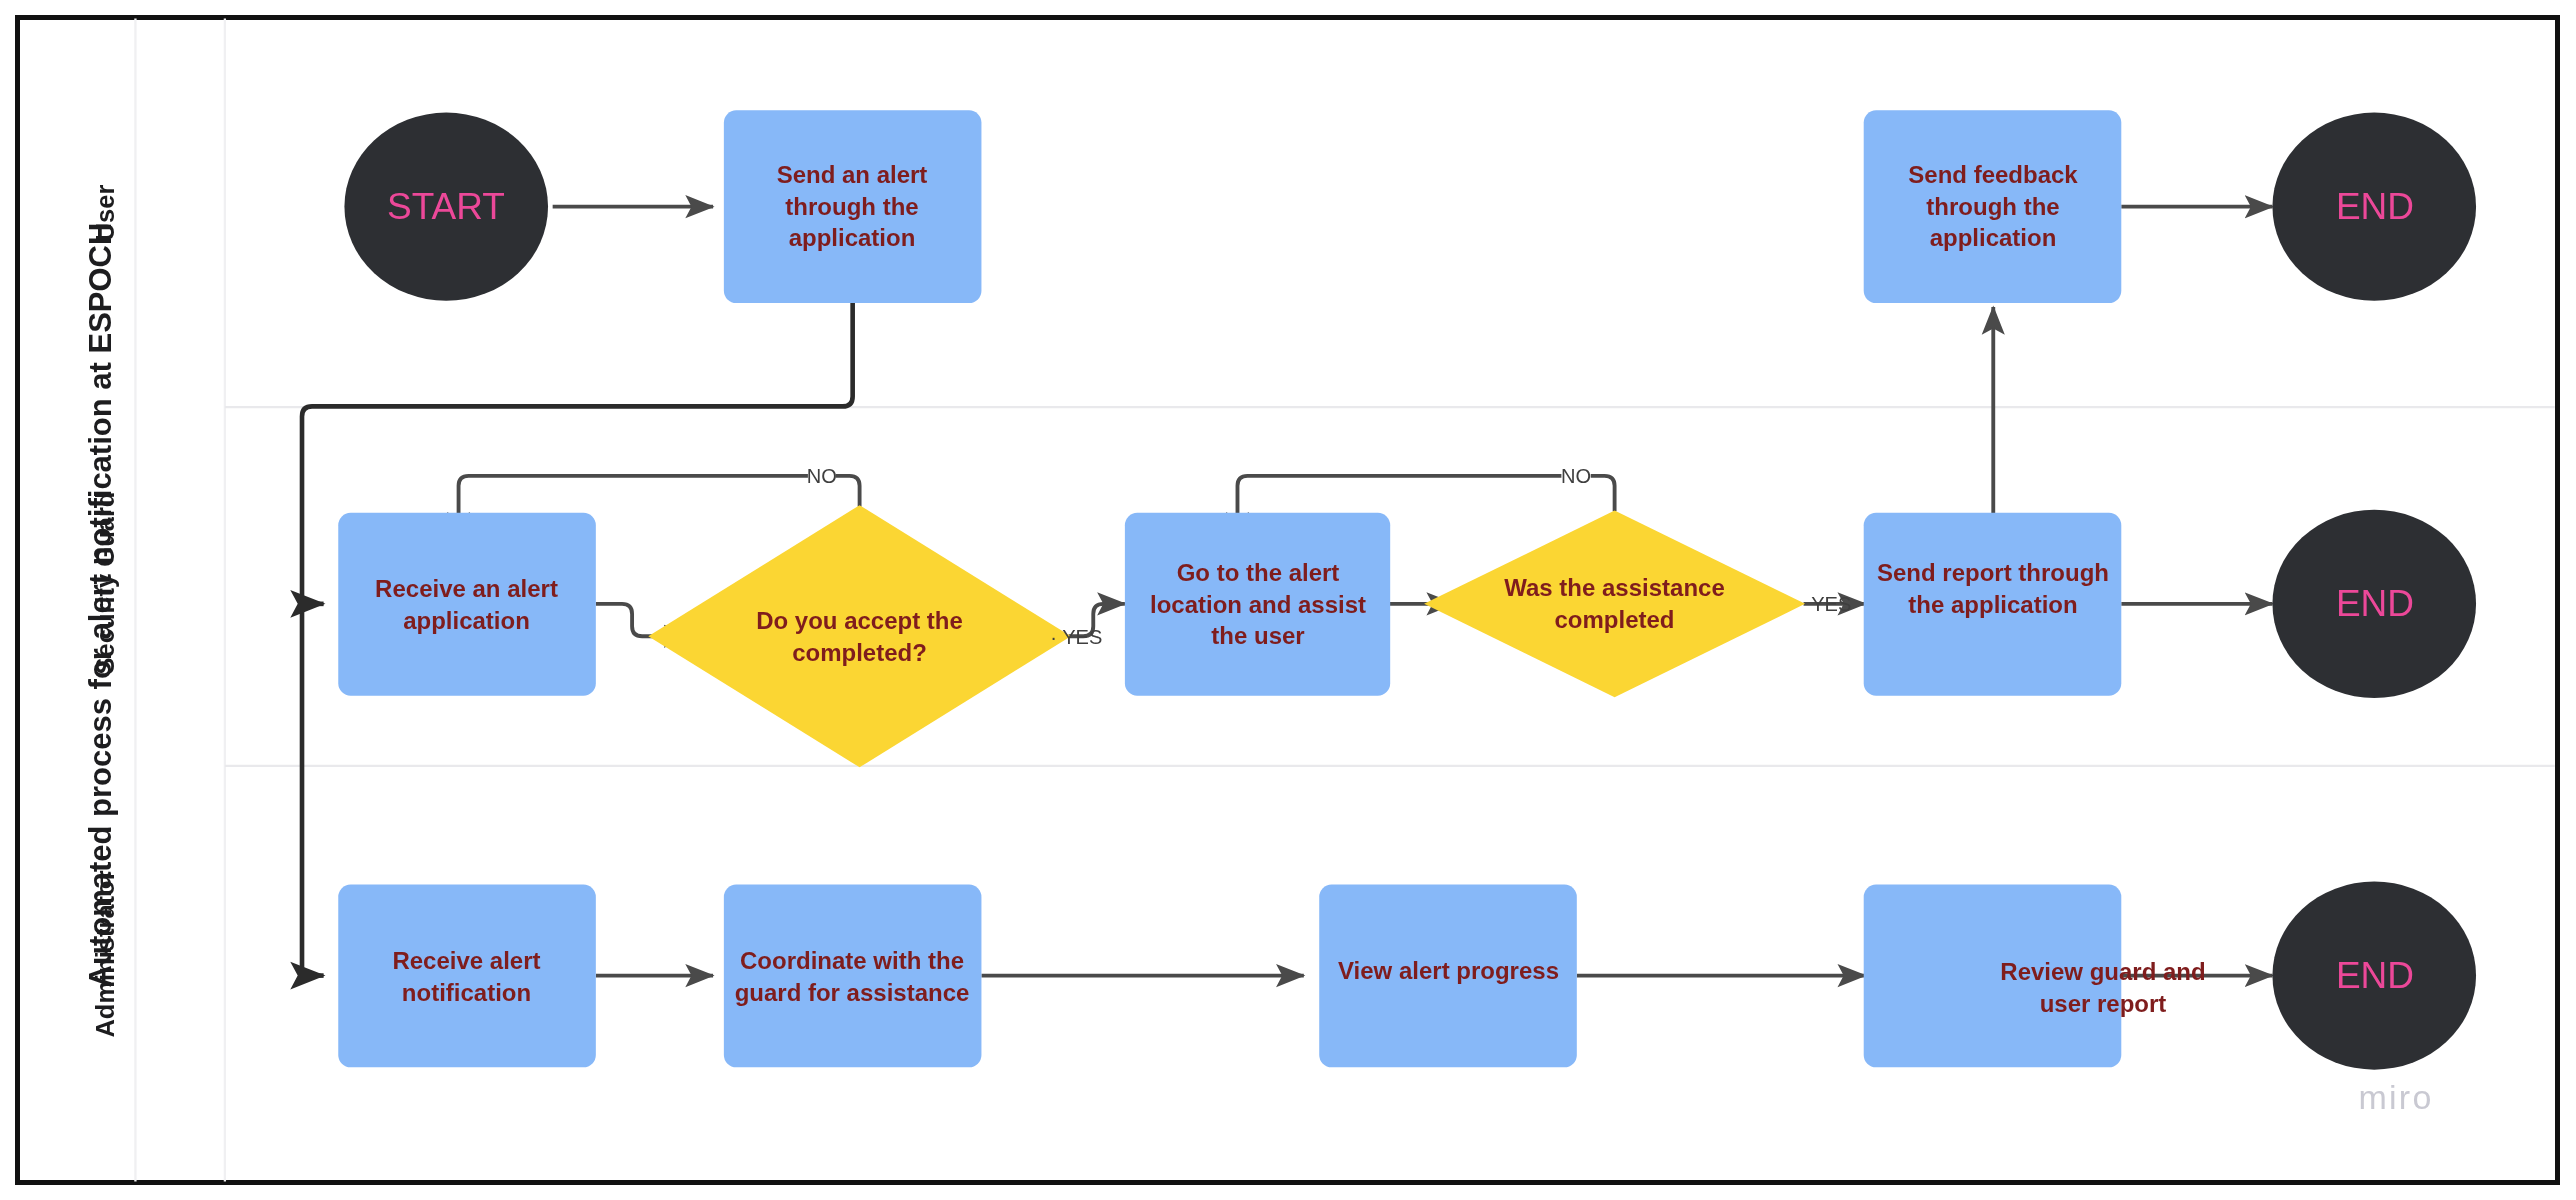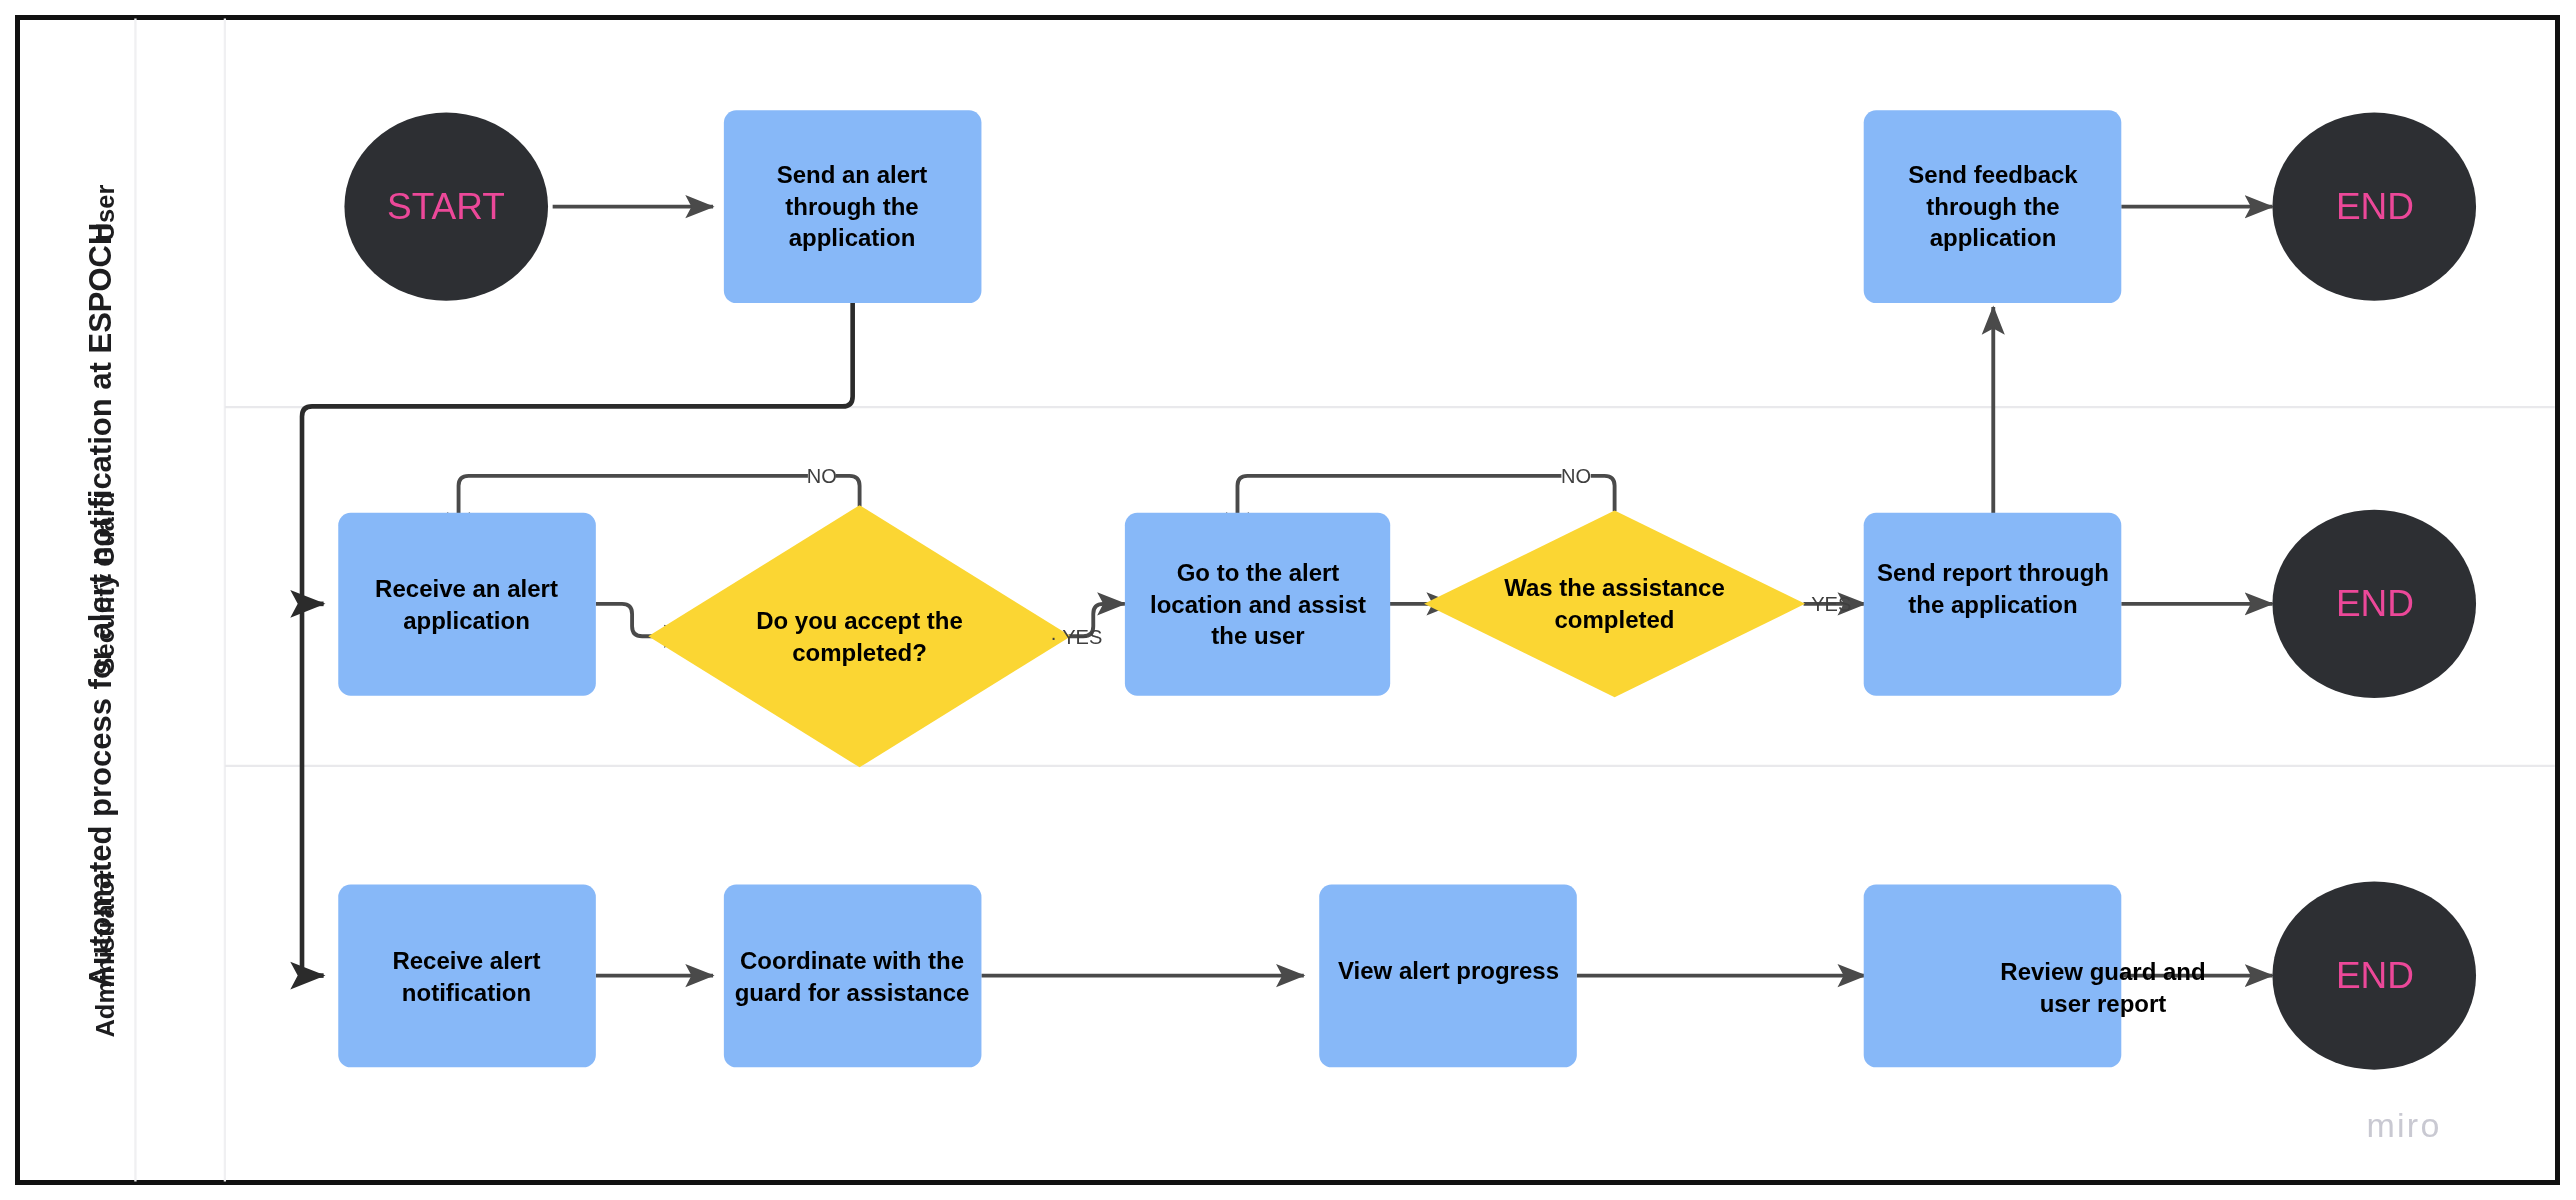--- a/index.html
+++ b/index.html
@@ -47,21 +47,21 @@
     font-size:25.5px;font-weight:700;color:#1d1d1f;
     transform:translate(-50%,-50%) rotate(-90deg);
     font-family:"Liberation Sans", sans-serif;
     white-space:nowrap;
   }
   .node-label{
     position:absolute;
     display:flex;align-items:center;justify-content:center;
     text-align:center;
     font-weight:700;
-    color:#000000;
+    color:#7f1d1d;
     font-family:"Liberation Sans", sans-serif;
     pointer-events:none;
     line-height:1.32;
   }
   .node-label.rect{font-size:24px;}
   .node-label.diamond{font-size:24px;}
   .node-label.term{font-size:37px;color:#ec4899;font-weight:400;}
   .watermark{
     position:absolute;
     font-size:34px;color:#c9c9d2;font-weight:400;
@@ -75,21 +75,21 @@
 <div id="stage">
 
   <div id="board">
 
     <div class="title-vert">Automated process for alert notification at ESPOCH</div>
 
     <div class="lane-label" style="left:85px;top:193px;">User</div>
     <div class="lane-label" style="left:85px;top:563px;">Security Guard</div>
     <div class="lane-label" style="left:85px;top:934px;">Administrator</div>
 
-    <div class="watermark" style="left:2338px;top:1086px;margin-left:8px;">miro</div>
+    <div class="watermark" style="left:2338px;top:1058px;">miro</div>
 
   </div>
 
   <svg class="layer" viewBox="0 0 3339 1556" xmlns="http://www.w3.org/2000/svg">
     <defs>
       <marker id="arr" markerWidth="9" markerHeight="9" refX="7.2" refY="3.2" orient="auto" markerUnits="strokeWidth">
         <path d="M0,0.2 L7.6,3.2 L0,6.2 L1.6,3.2 z" fill="#4a4a4a"></path>
       </marker>
       <marker id="arrD" markerWidth="9" markerHeight="9" refX="7.2" refY="3.2" orient="auto" markerUnits="strokeWidth">
         <path d="M0,0.2 L7.6,3.2 L0,6.2 L1.6,3.2 z" fill="#2b2b2b"></path>

